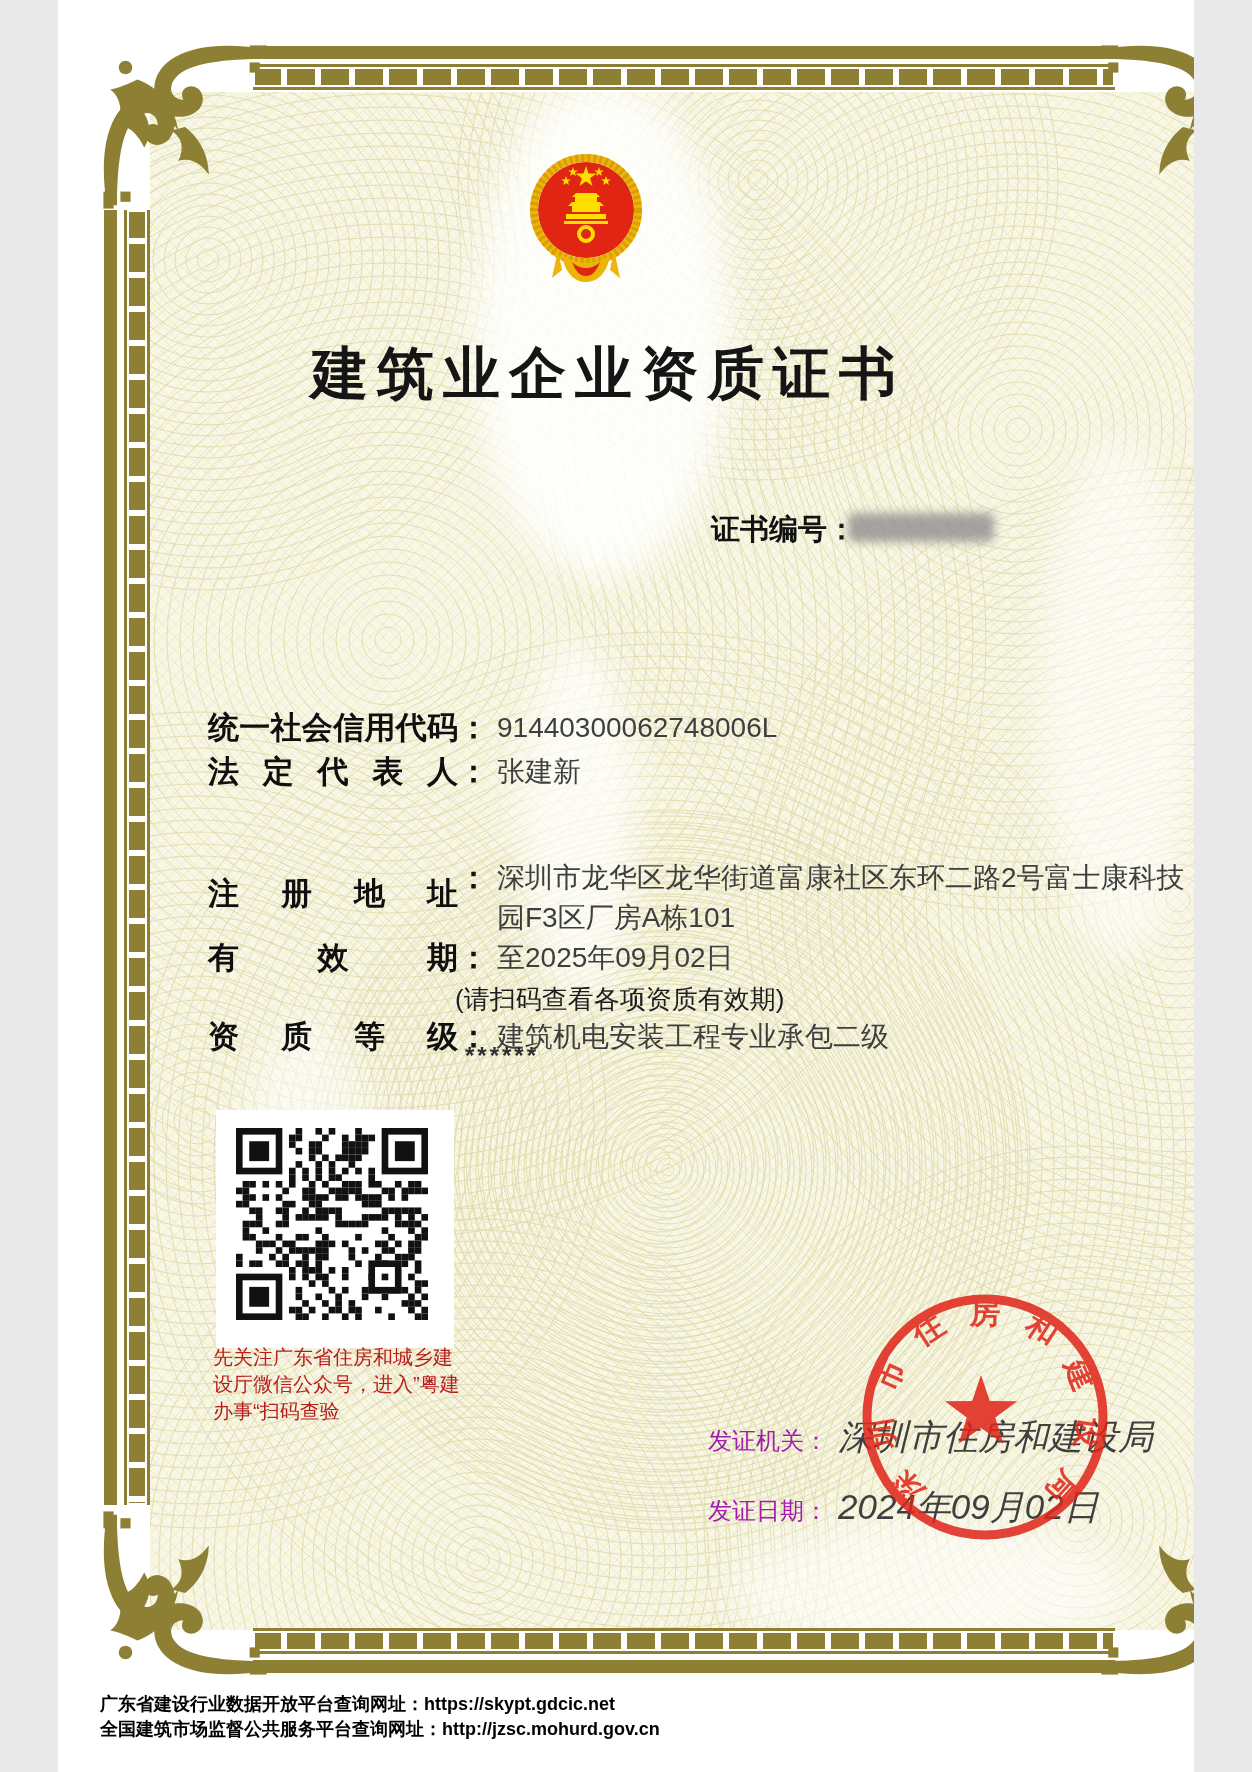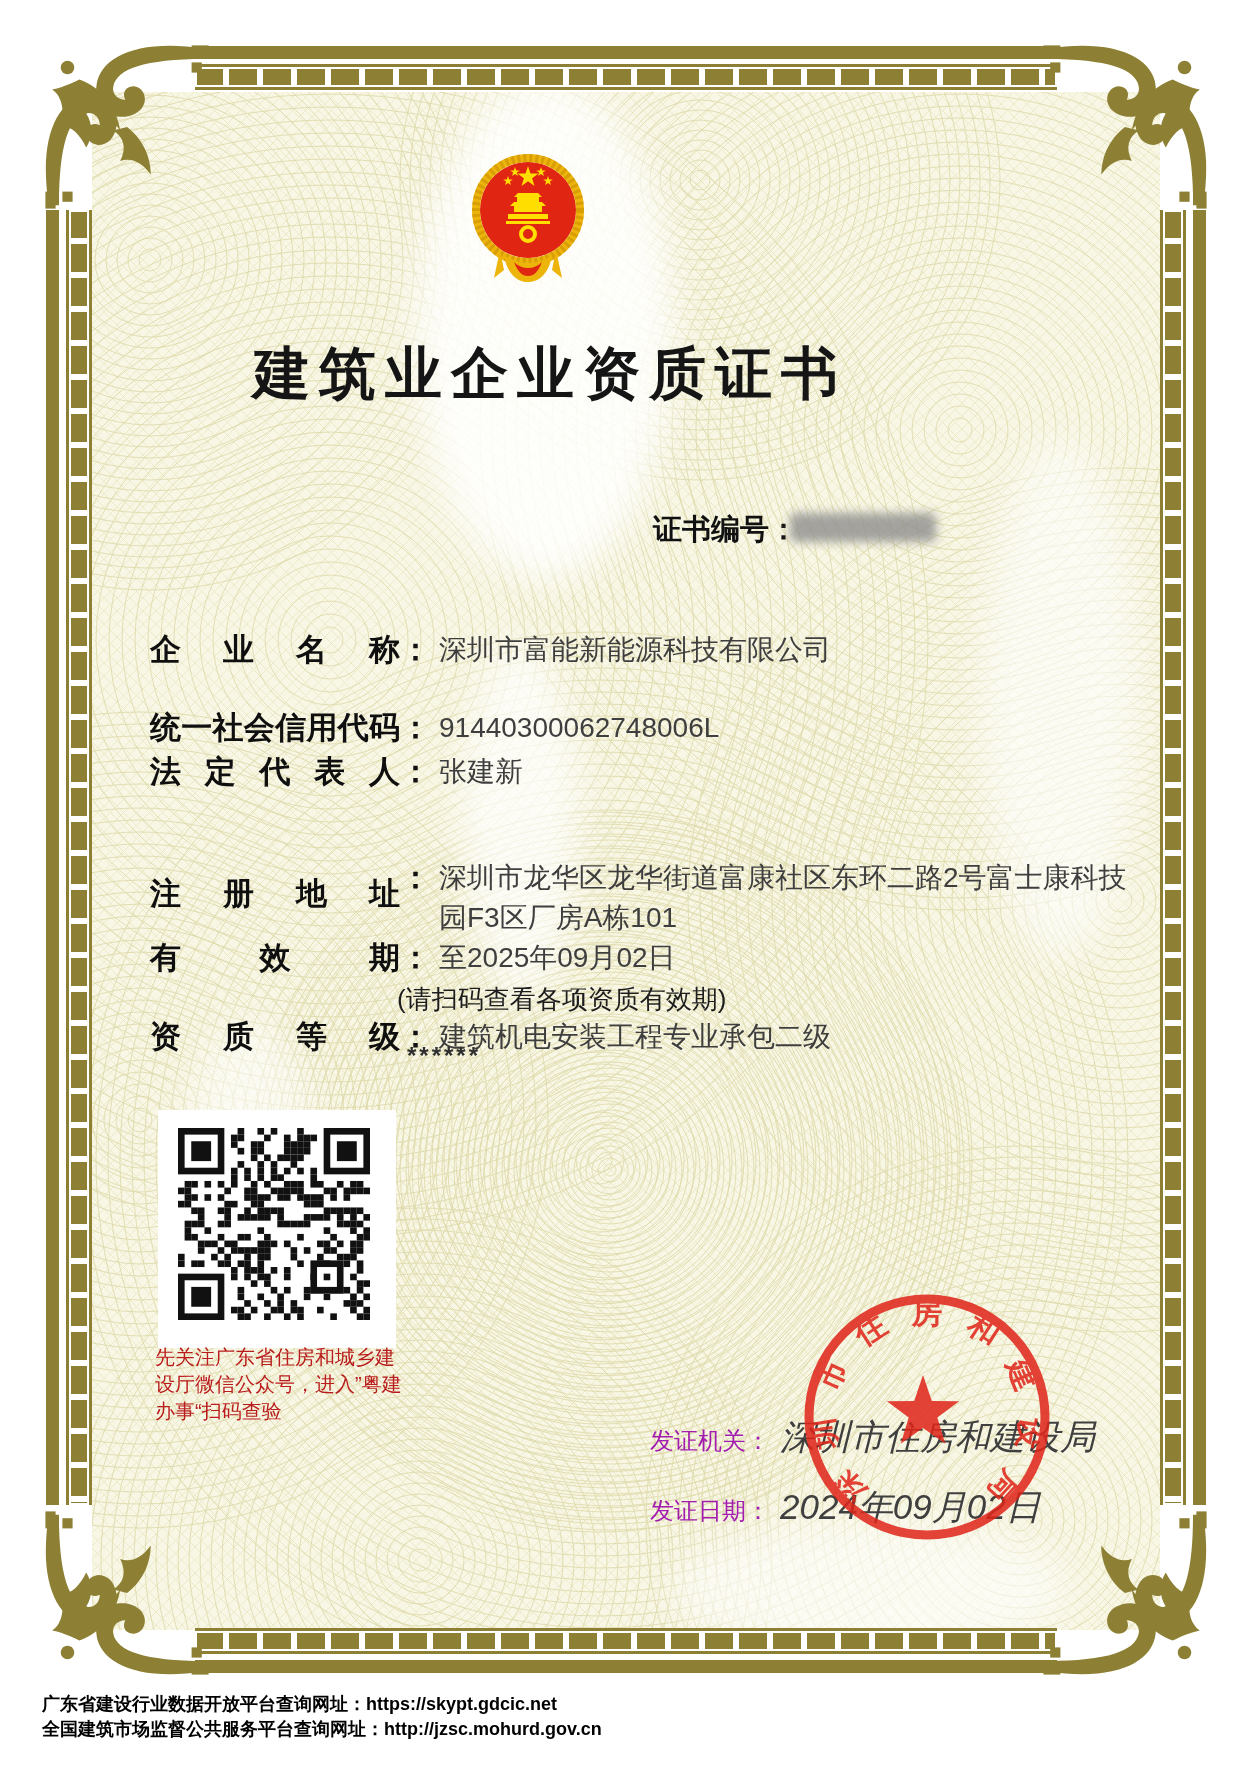--- a/index.html
+++ b/index.html
@@ -1,17 +1,17 @@
 <!DOCTYPE html>
 <html><head>
 <meta charset="utf-8">
 <style>
   html,body{margin:0;padding:0;background:#e9e9e9;}
   .page{
-    position:relative; width:1252px; height:1772px; margin:0 auto;
+    position:relative; width:1136px; height:1772px; margin:0 auto;
     background:#ffffff; overflow:hidden;
     font-family:"Liberation Sans","DejaVu Sans",sans-serif;
   }
   .abs{position:absolute;}
   
   #bg{position:absolute; left:0; top:0; z-index:0;}
   
   .gold{background:#8d8034;}
   .band{position:absolute; z-index:2;}
   .strip{
@@ -569,23 +569,20 @@
       </g>
     </svg>
 
     <div class="title">建筑业企业资质证书</div>
 
     <div class="certno">
       <span>证书编号</span><span>：</span>
     </div>
     <div class="blurbar"></div>
 
-    <div class="field" style="top:630px;">
-      <span class="flabel">企业名称</span><span class="fcolon">：</span><span class="fvalue">深圳市富能新能源科技有限公司</span>
-    </div>
     <div class="field" style="top:708px;">
       <span class="flabel">统一社会信用代码</span><span class="fcolon">：</span><span class="fvalue">91440300062748006L</span>
     </div>
     <div class="field" style="top:752px;">
       <span class="flabel">法定代表人</span><span class="fcolon">：</span><span class="fvalue">张建新</span>
     </div>
     <div class="field row4" style="top:858px;">
       <span class="flabel">注册地址</span><span class="fcolon">：</span><span class="fvalue wide">深圳市龙华区龙华街道富康社区东环二路2号富士康科技园F3区厂房A栋101</span>
     </div>
     <div class="field" style="top:938px;">

